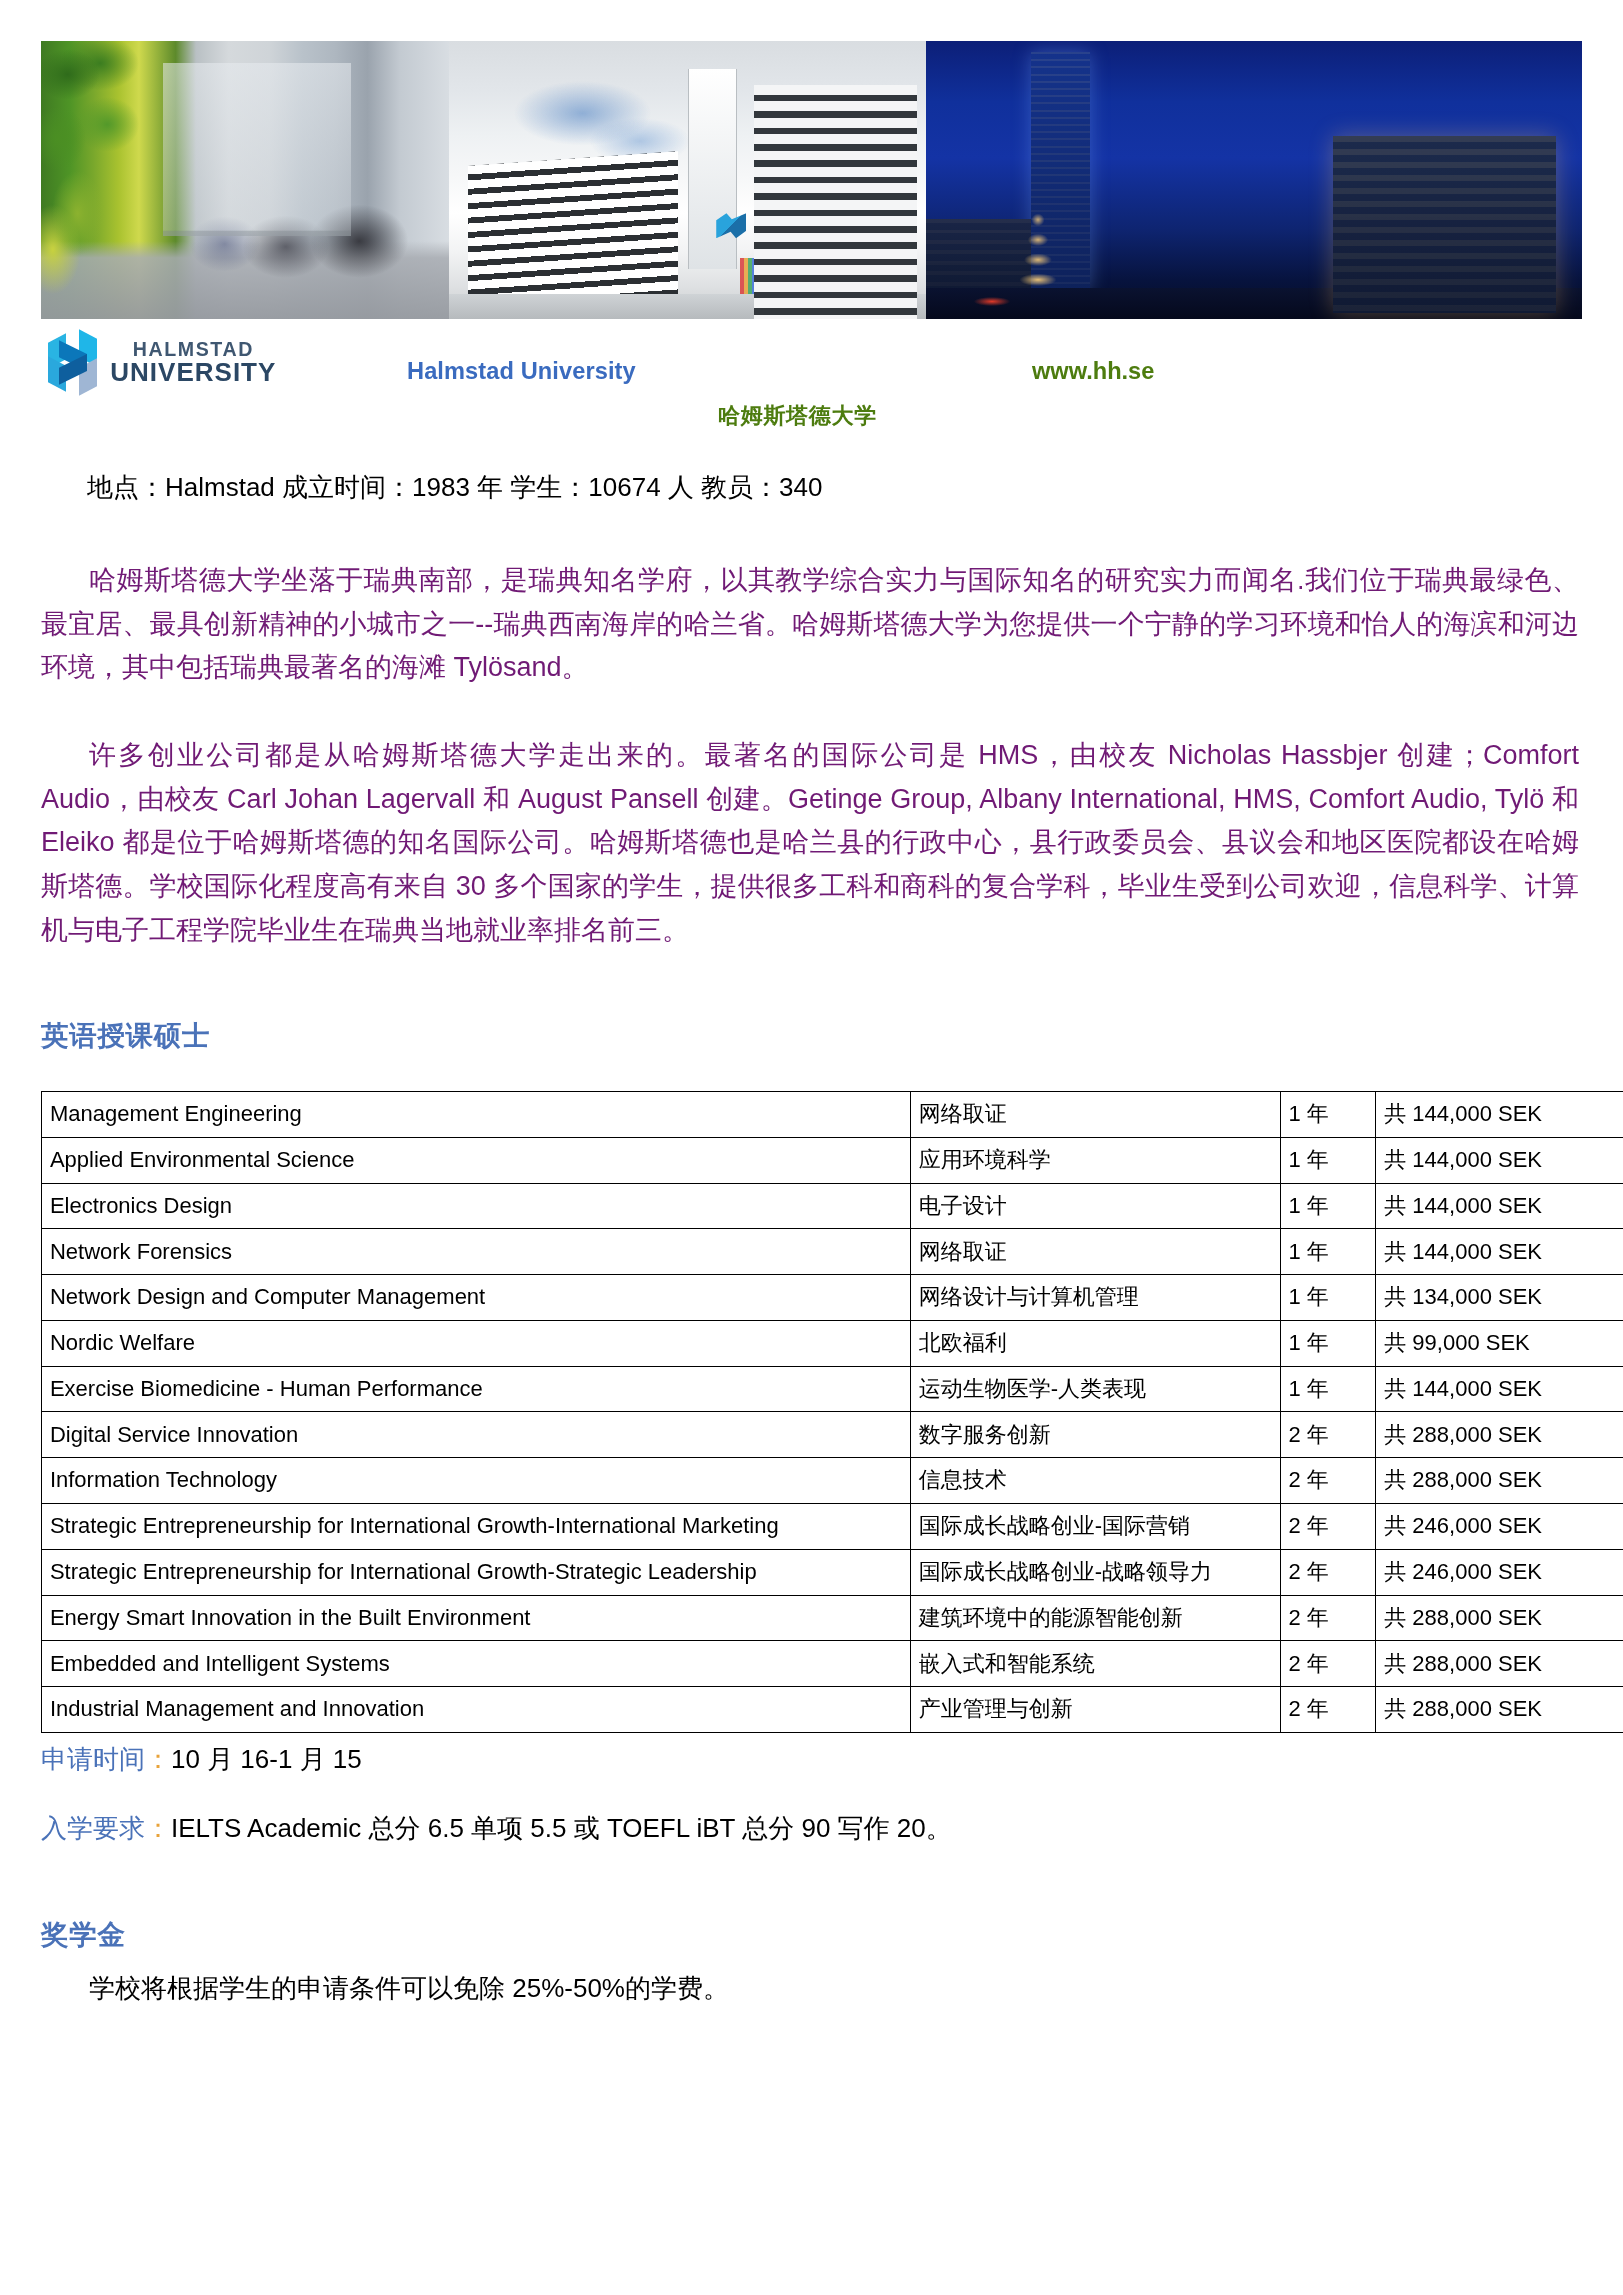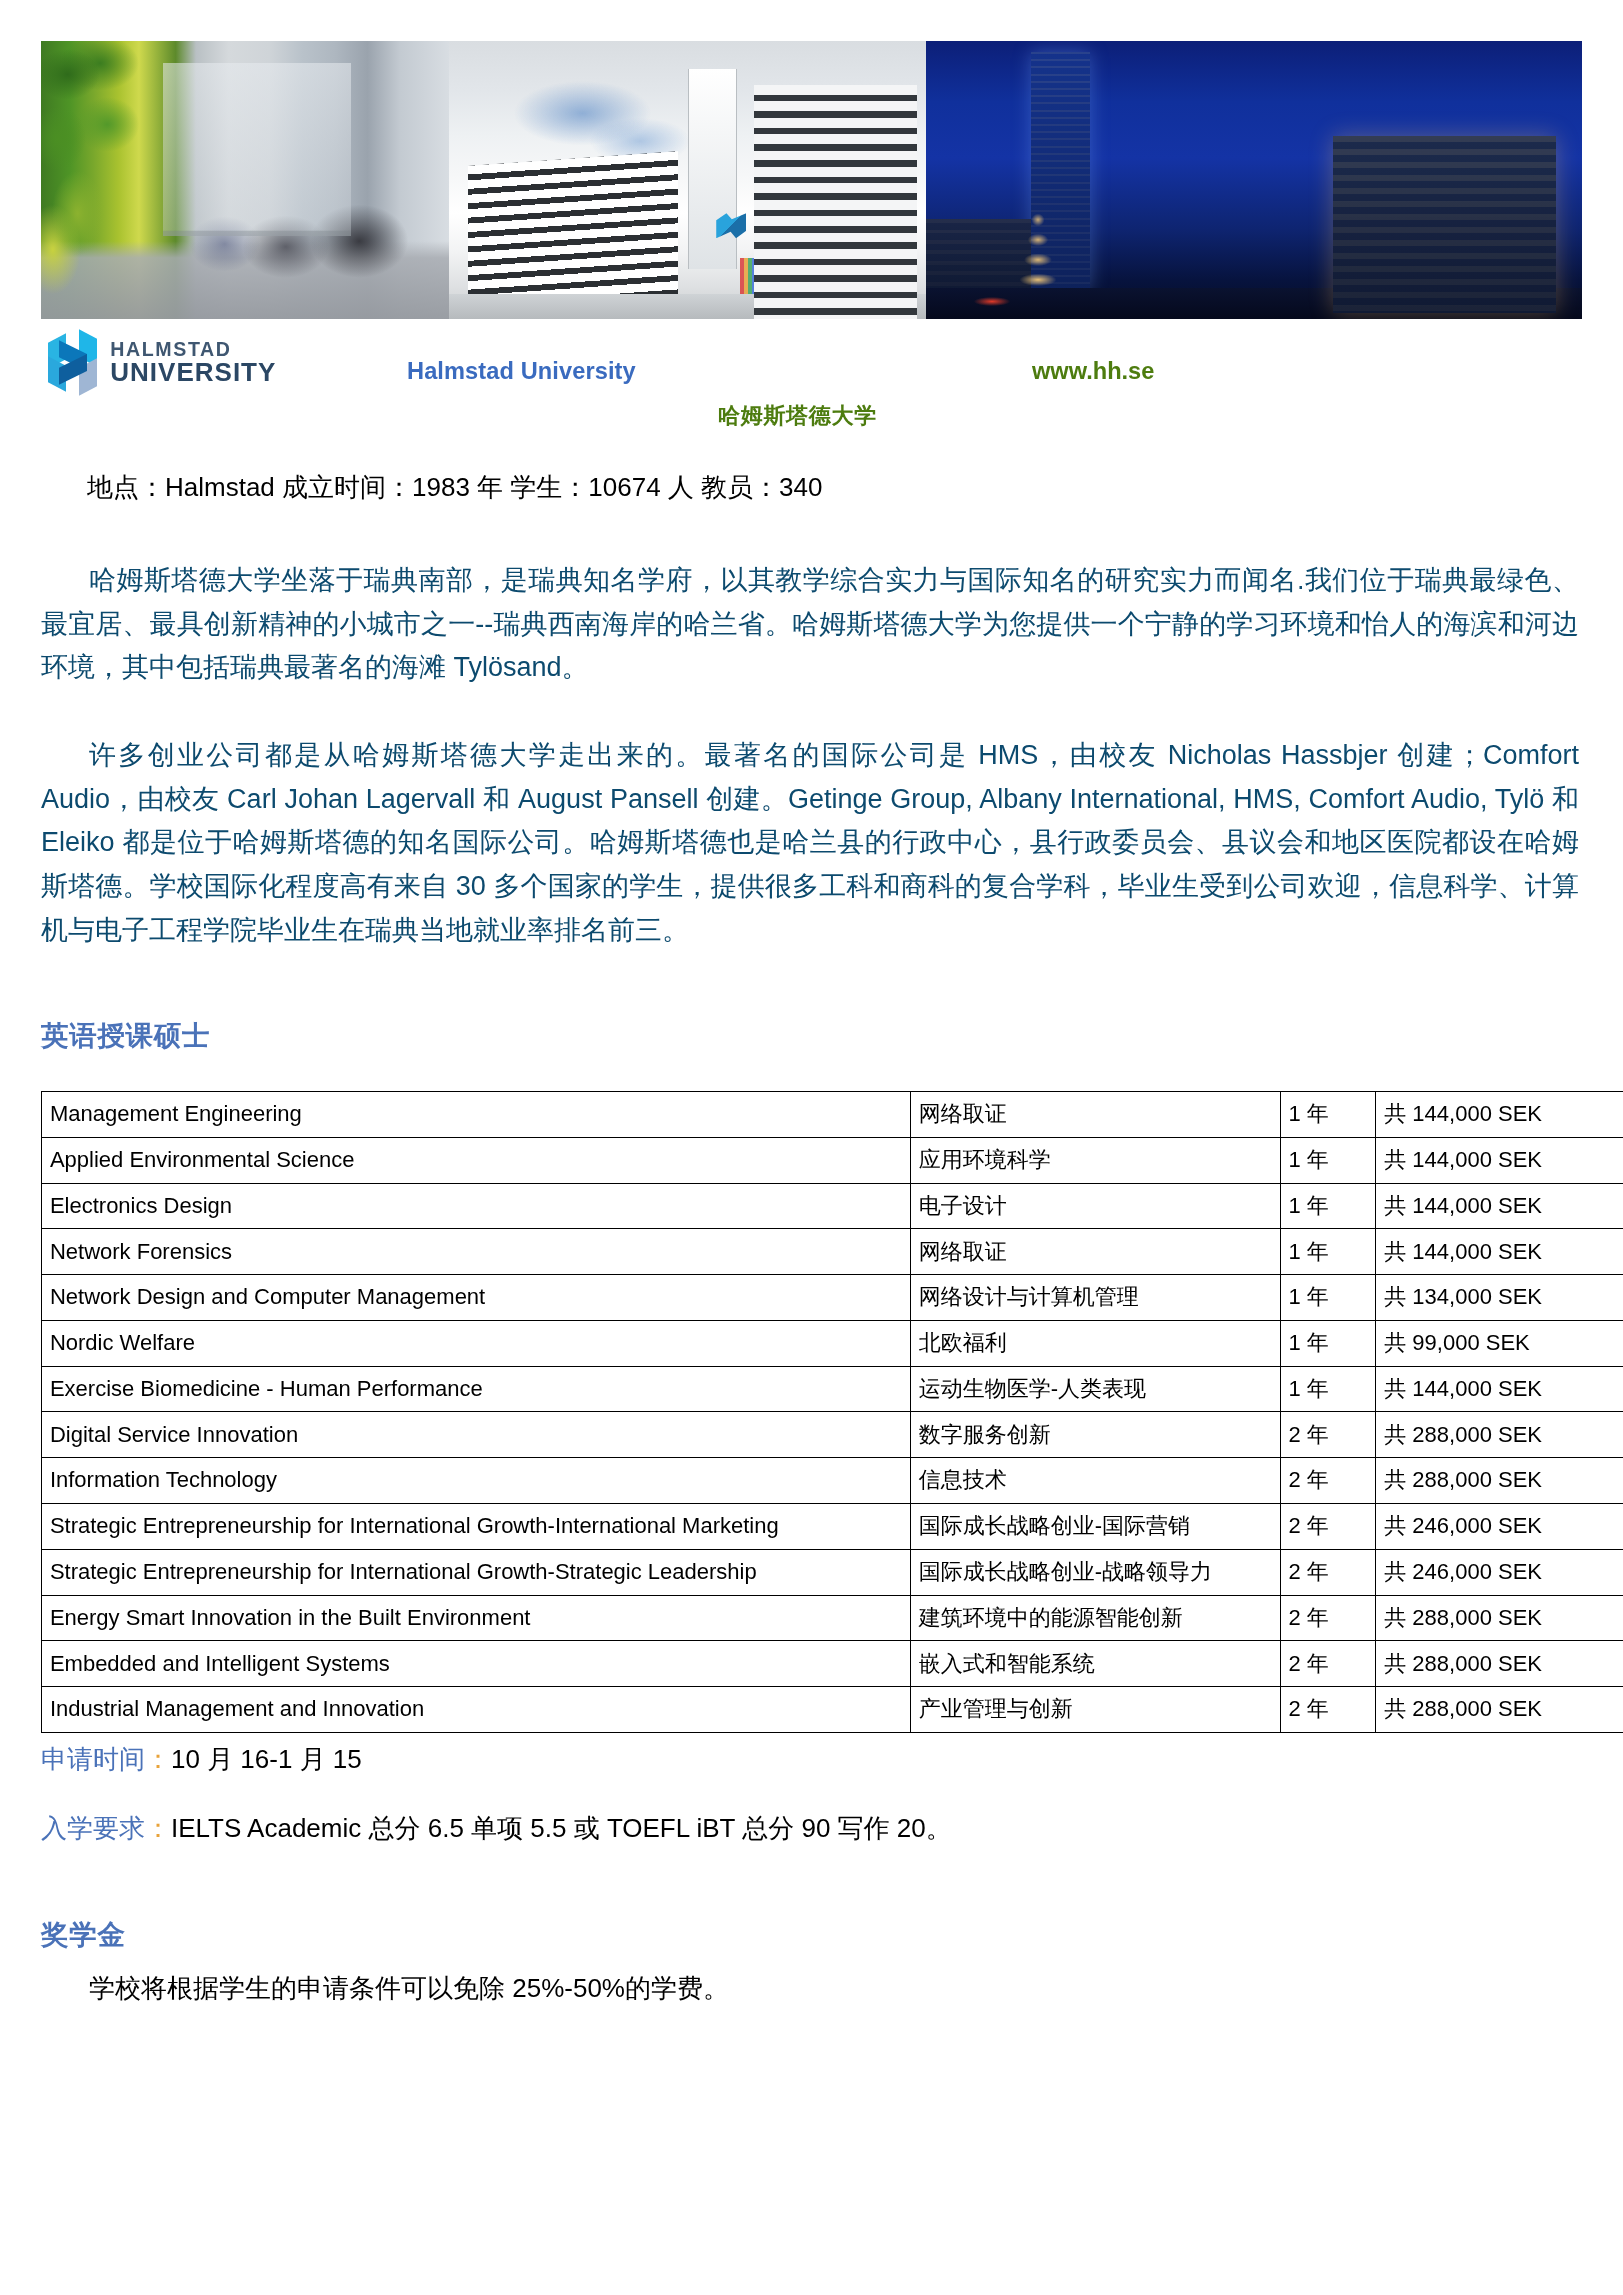--- a/index.html
+++ b/index.html
@@ -175,20 +175,21 @@
     background: radial-gradient(ellipse 50% 50% at 50% 50%, rgba(235,70,45,.9), rgba(235,70,45,0) 70%);
   }
 
   
   .logo-row {
     position: absolute;
     left: 41px;
     top: 330px;
     width: 1541px;
     height: 85px;
+    text-align: center;
   }
   .logo-wrap {
     position: absolute; left: 6.5px; top: 3.9px;
     display: flex; align-items: center; gap: 11.8px;
   }
   .logo-mark {
     position: relative; width: 51px; height: 56px;
   }
   .logo-mark i {
     position: absolute; display: block;
@@ -229,21 +230,21 @@
   }
 
   
   .facts {
     position: absolute; left: 41px; top: 468px; width: 1541px;
     font-size: 26px; line-height: 1.5; color:#000;
     text-indent: 46px;
   }
   .para {
     position: absolute; left: 41px; width: 1538px;
-    font-size: 27px; line-height: 1.62; color:#0c4a6e;
+    font-size: 27px; line-height: 1.62; color:#701a75;
     text-align: justify; text-indent: 48px;
     letter-spacing: 0px;
   }
   .para.p1 { top: 559px; }
   .para.p2 { top: 734px; }
 
   
   .sec-heading {
     position: absolute; left: 41px;
     font-size: 27.5px; font-weight: 700; color:#4a72b8;

